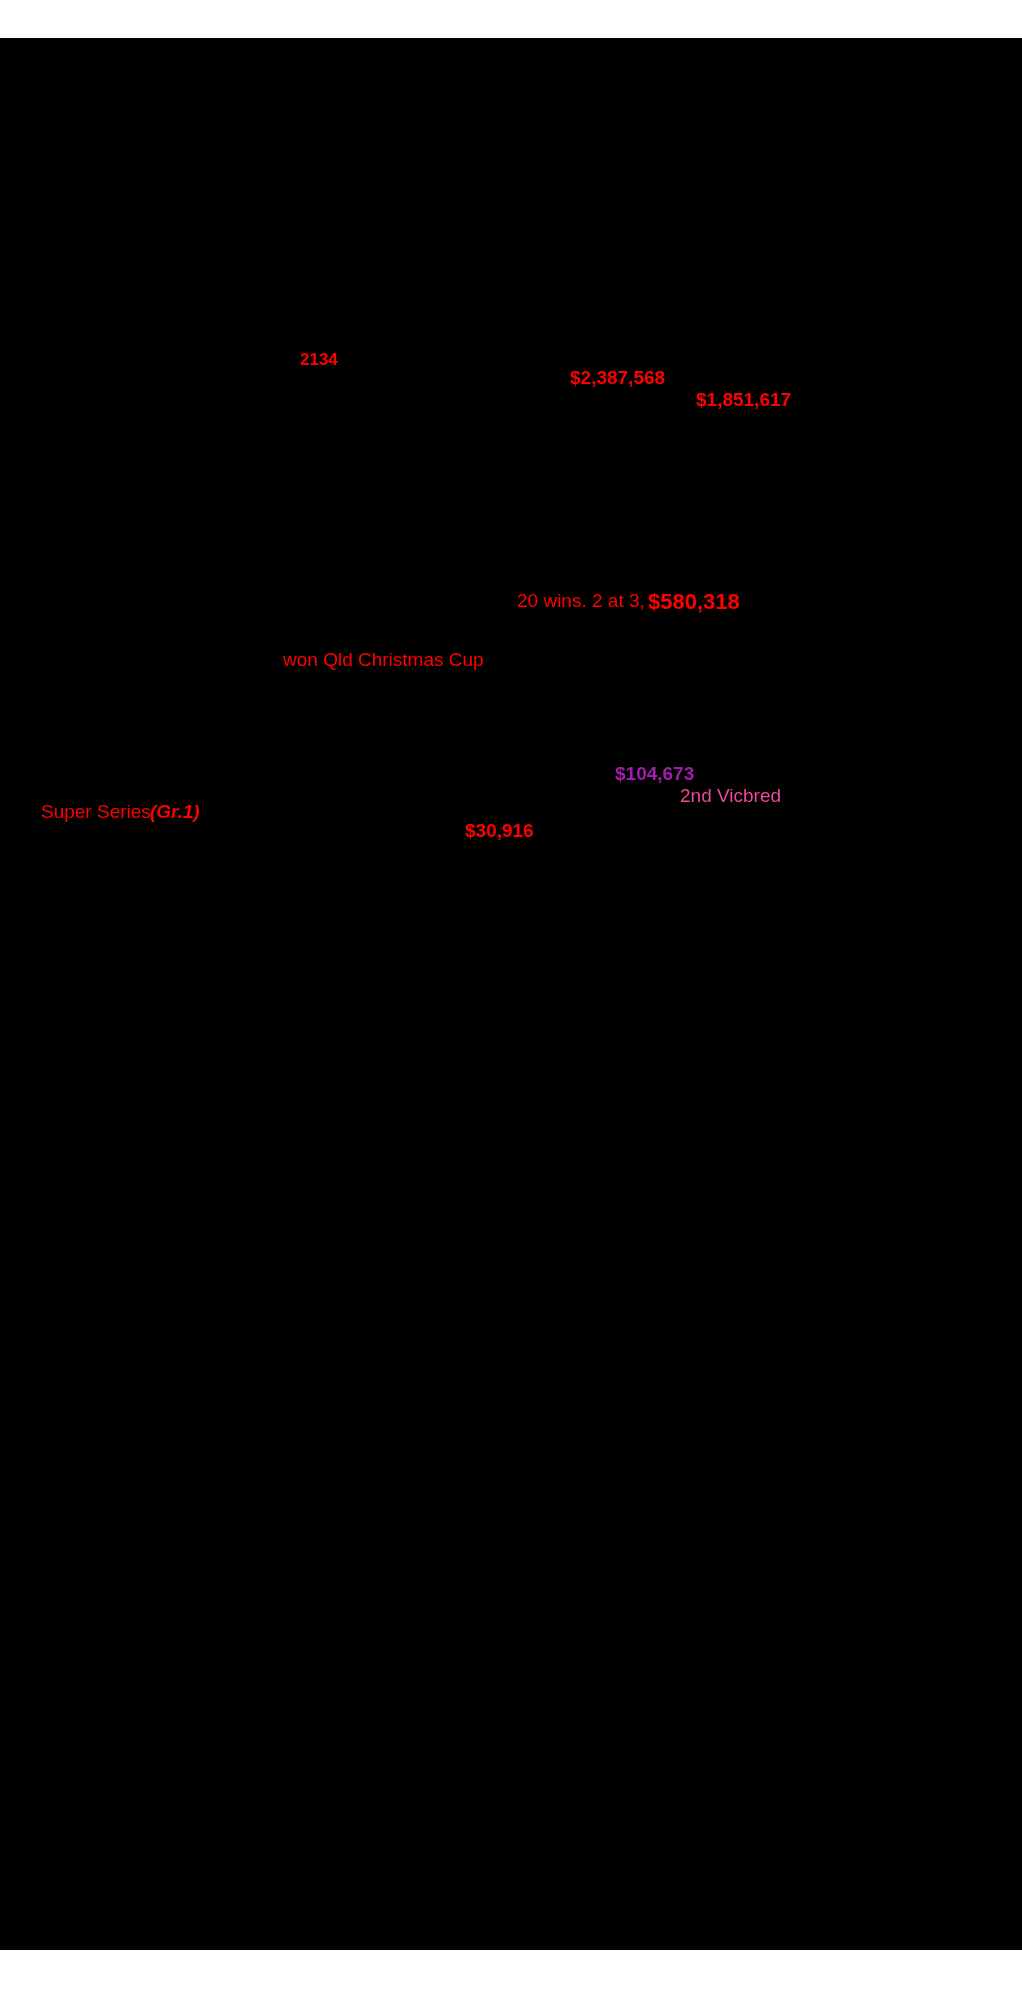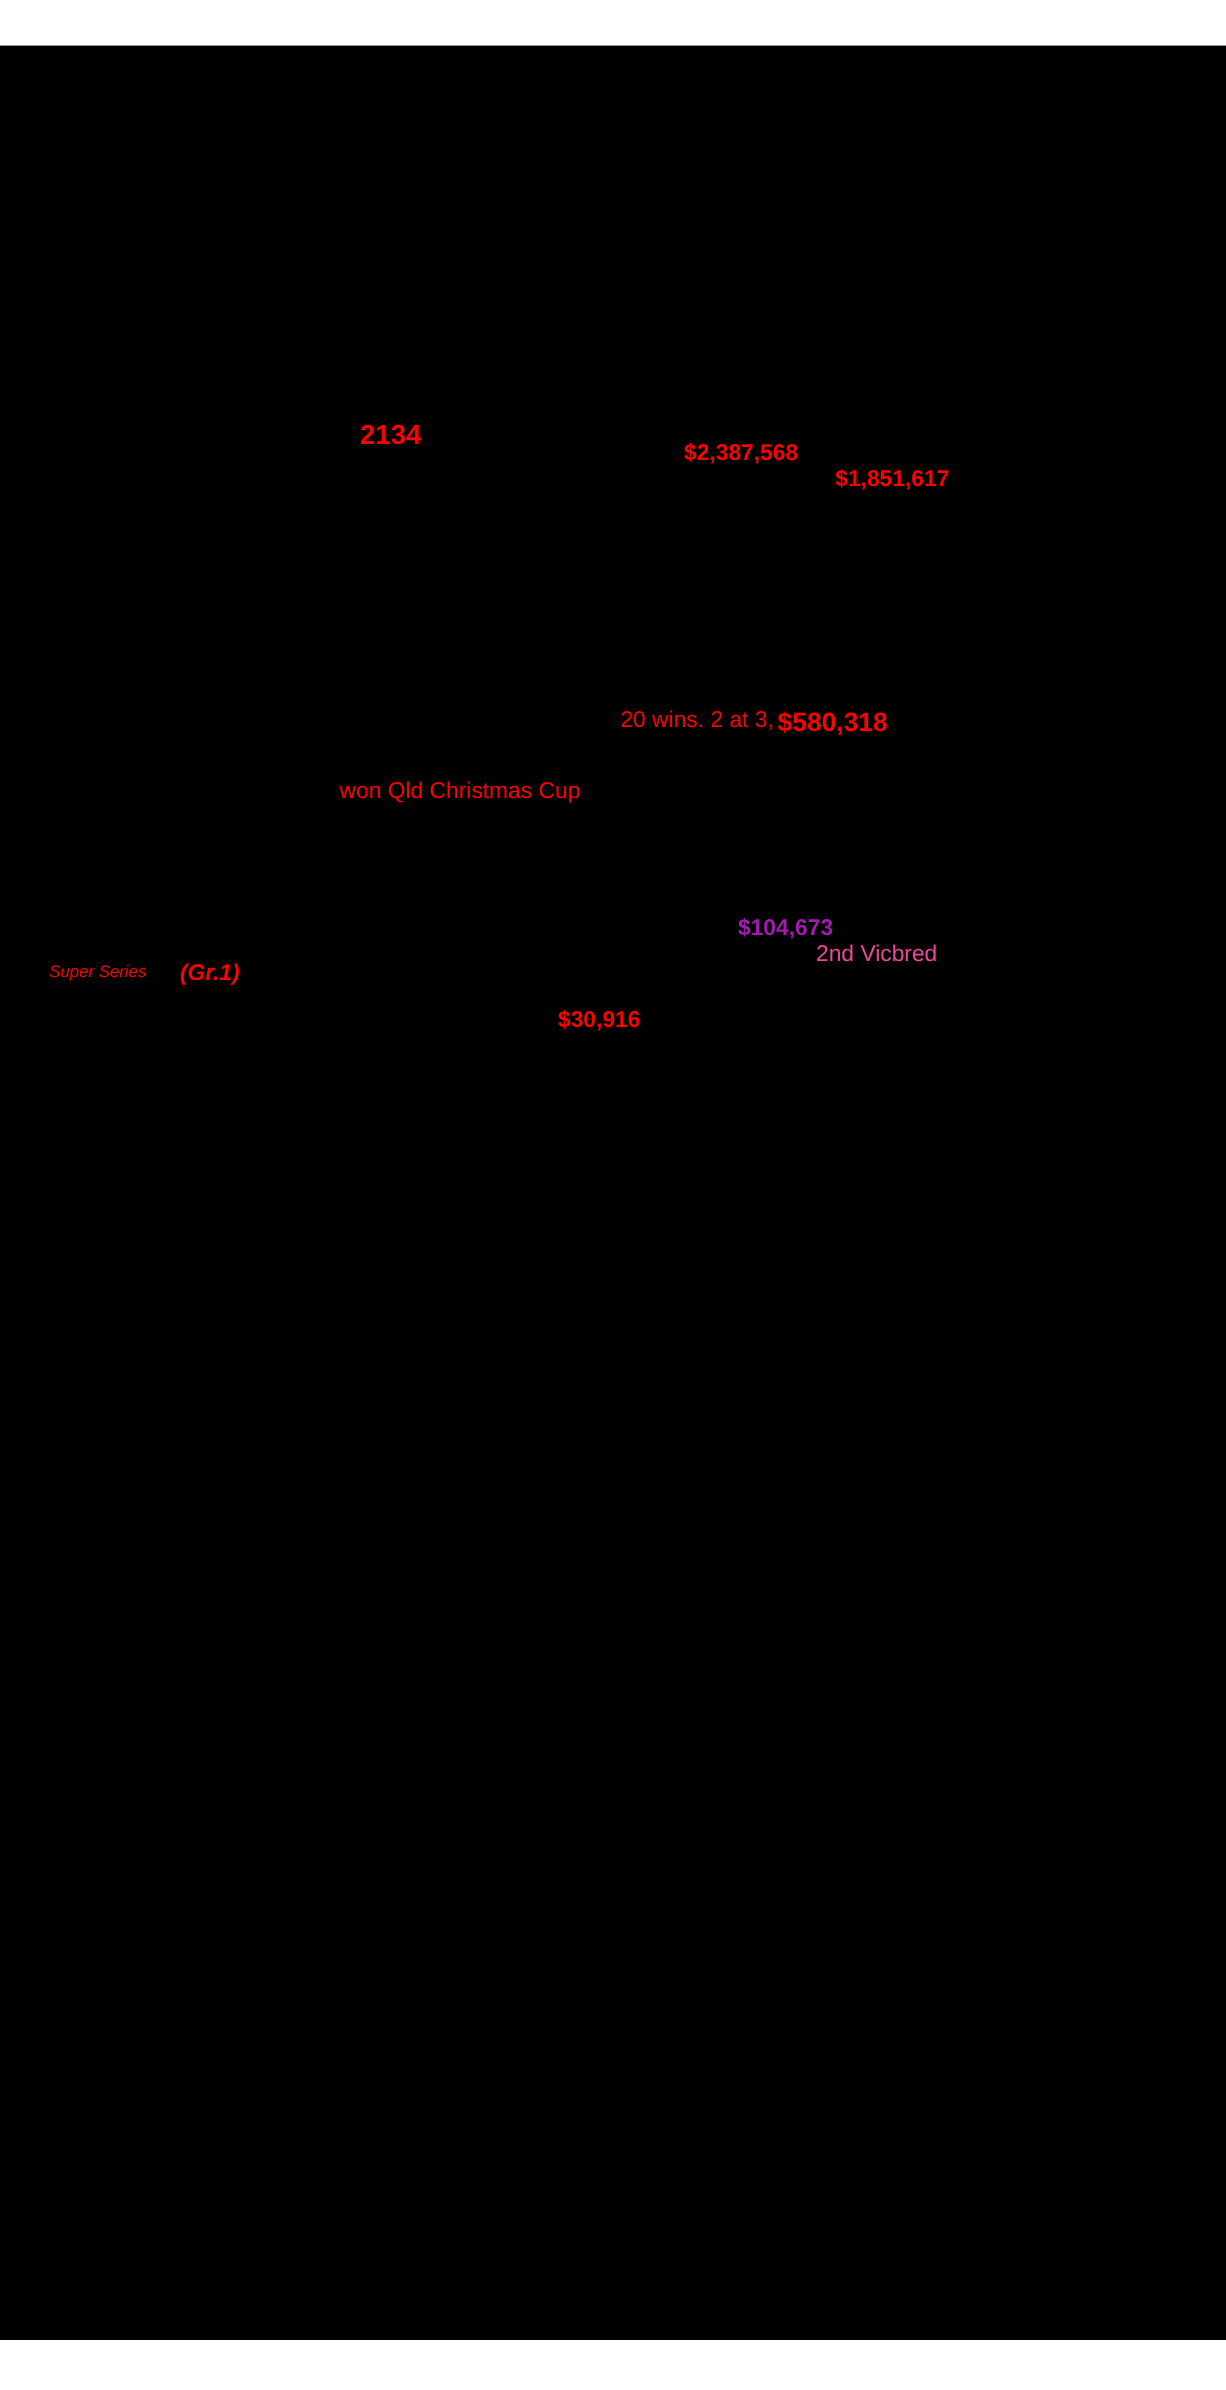--- a/index.html
+++ b/index.html
@@ -32,25 +32,25 @@
   }
   .b { font-weight: bold; }
   .n { font-weight: normal; }
 </style>
 </head>
 <body>
 
 <div id="page">
   <div id="canvas"></div>
   <div id="frag-layer">
-      <span class="frag b" style="left: 300px; top: 351px; font-size: 23px; color: rgb(255, 0, 0);">2134</span>
+      <span class="frag b" style="left: 300px; top: 351px; font-size: 17px; color: rgb(255, 0, 0);">2134</span>
       <span class="frag b" style="left: 570px; top: 368px; font-size: 19px; color: rgb(255, 0, 0);">$2,387,568</span>
       <span class="frag b" style="left: 696px; top: 390px; font-size: 19px; color: rgb(255, 0, 0);">$1,851,617</span>
       <span class="frag n" style="left: 517px; top: 591px; font-size: 19px; color: rgb(255, 0, 0);">20 wins. 2 at 3,</span>
       <span class="frag b" style="left: 648px; top: 591px; font-size: 22px; color: rgb(255, 0, 0);">$580,318</span>
       <span class="frag n" style="left: 283px; top: 650px; font-size: 19px; color: rgb(255, 0, 0);">won Qld Christmas Cup</span>
       <span class="frag b" style="left: 615px; top: 764px; font-size: 19px; color: #a21caf;">$104,673</span>
       <span class="frag n" style="left: 680px; top: 786px; font-size: 19px; color: #ec4899;">2nd Vicbred</span>
-      <span class="frag n" style="left: 41px; top: 802px; font-size: 14px; color: rgb(255, 0, 0); font-style: italic;">Super Series </span>
+      <span class="frag n" style="left: 41px; top: 802px; font-size: 19px; color: rgb(255, 0, 0);">Super Series </span>
       <span class="frag b" style="left: 150px; top: 802px; font-size: 19px; color: rgb(255, 0, 0); font-style: italic;">(Gr.1)</span>
-      <span class="frag b" style="left: 465px; top: 821px; font-size: 19px; color: rgb(255, 0, 0); margin-top: 20px;">$30,916</span>
+      <span class="frag b" style="left: 465px; top: 821px; font-size: 19px; color: rgb(255, 0, 0);">$30,916</span>
     </div>
 </div>
 
 </body></html>

